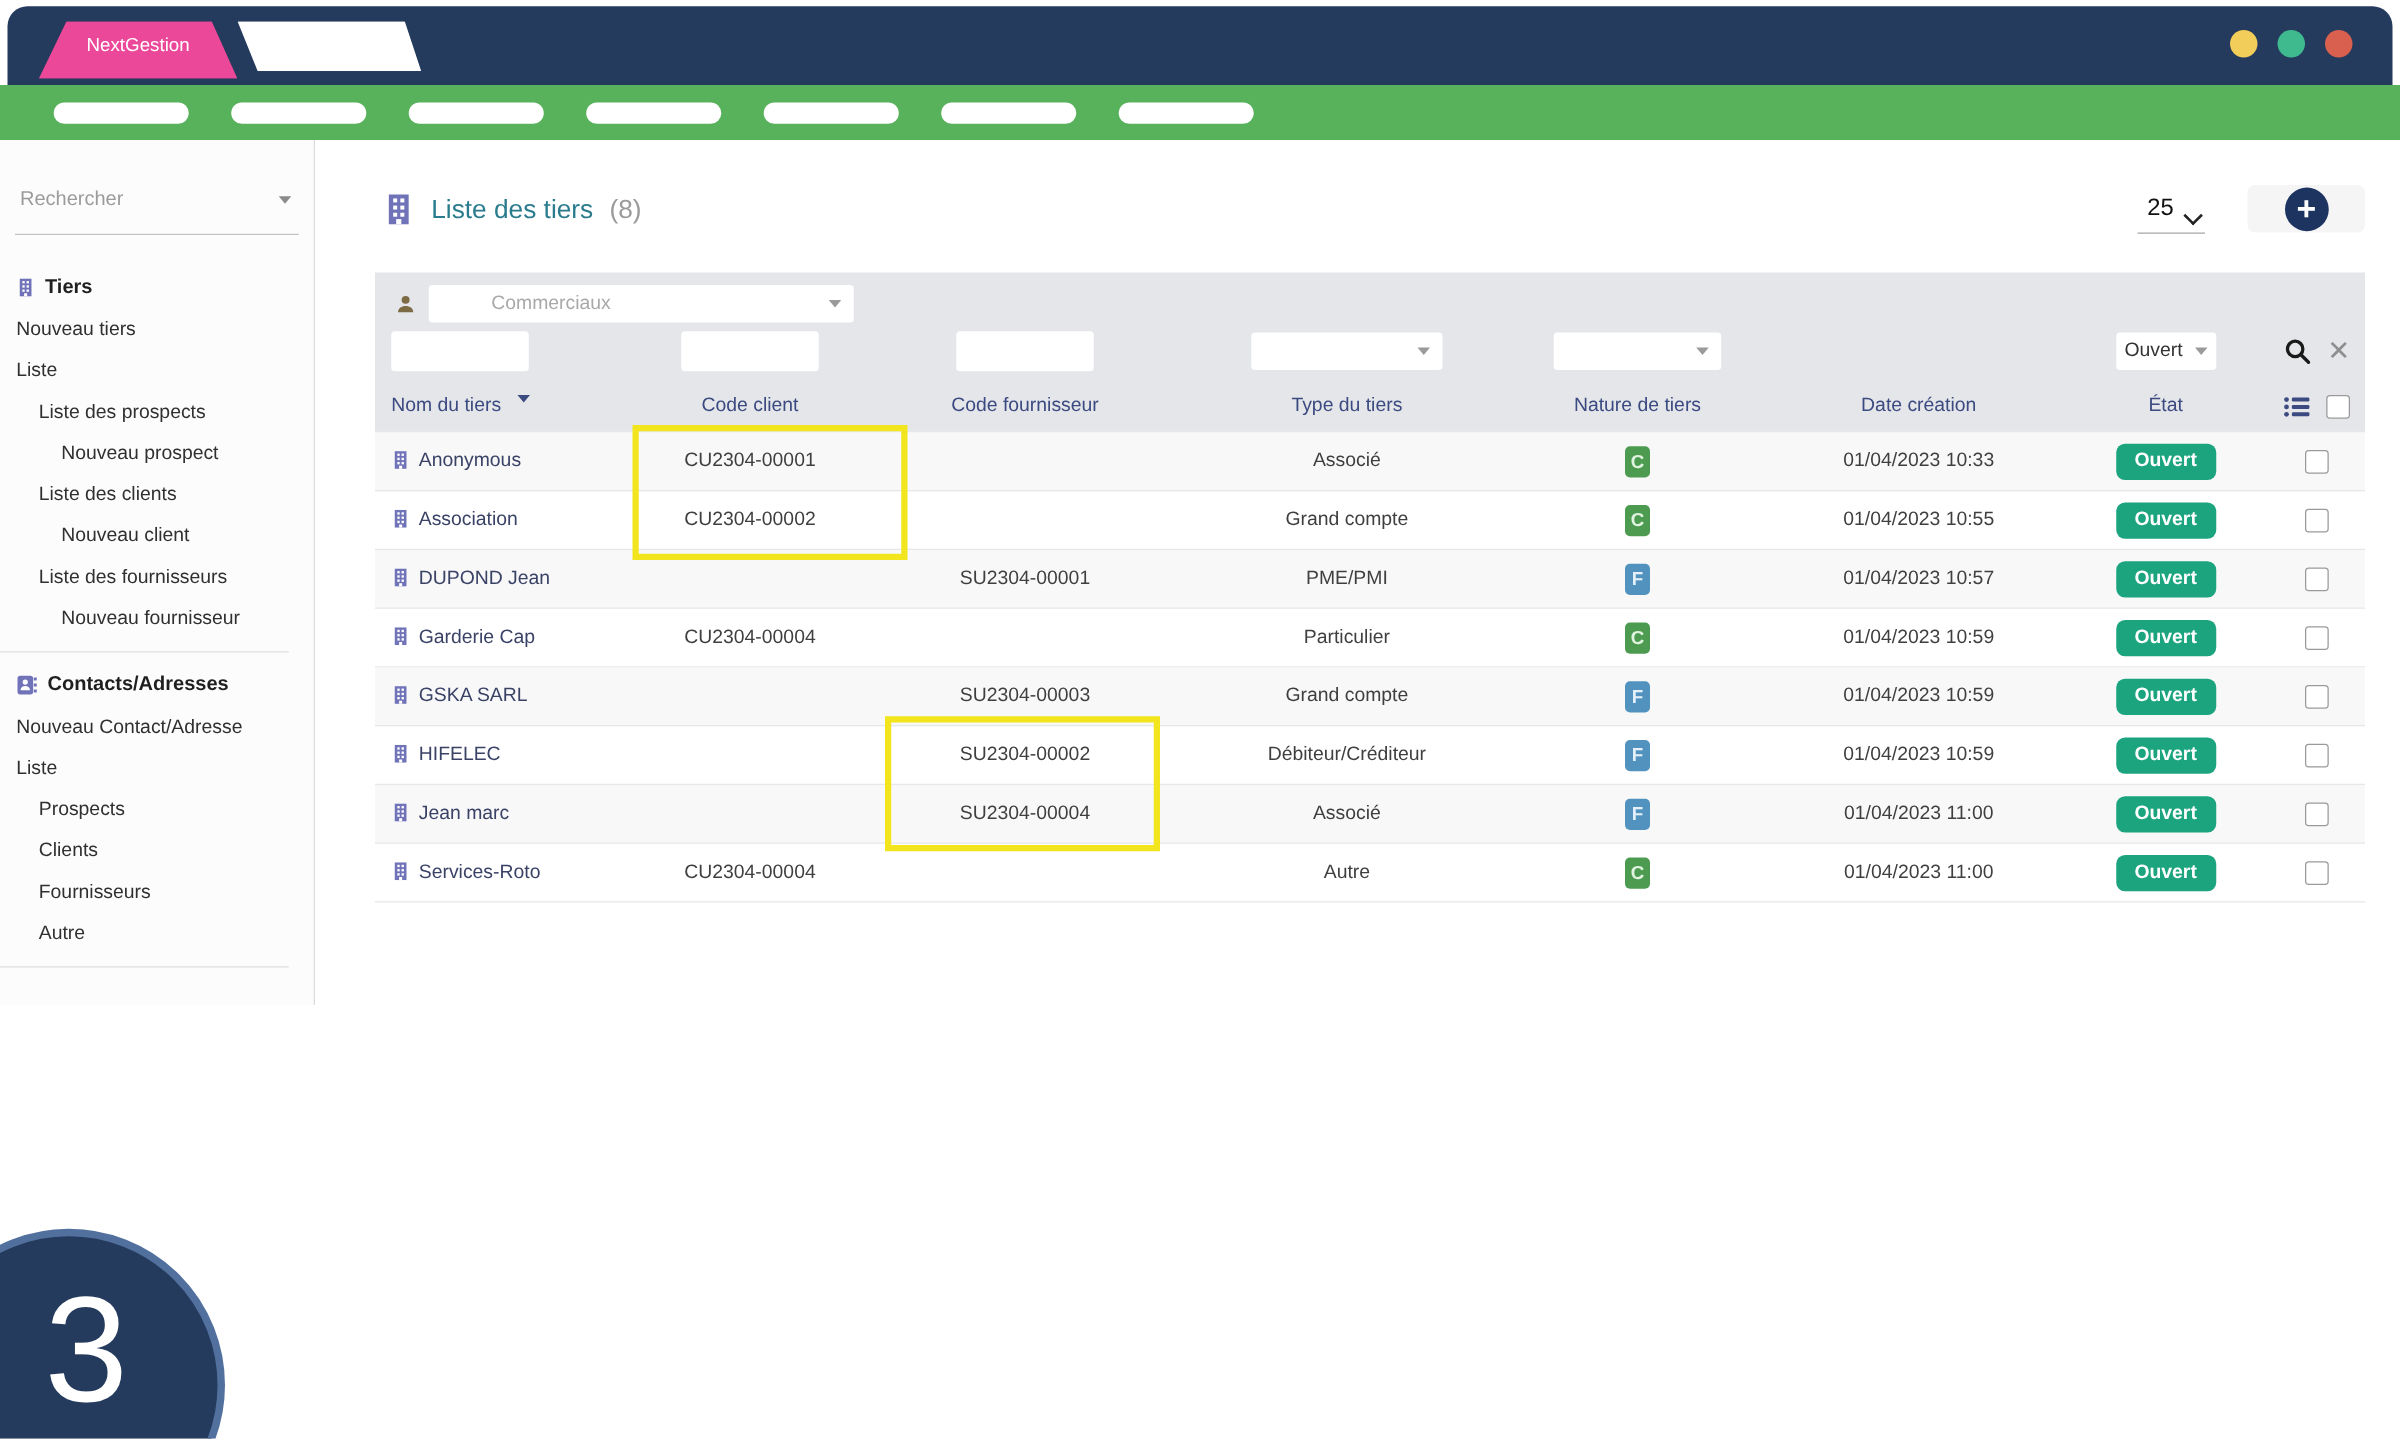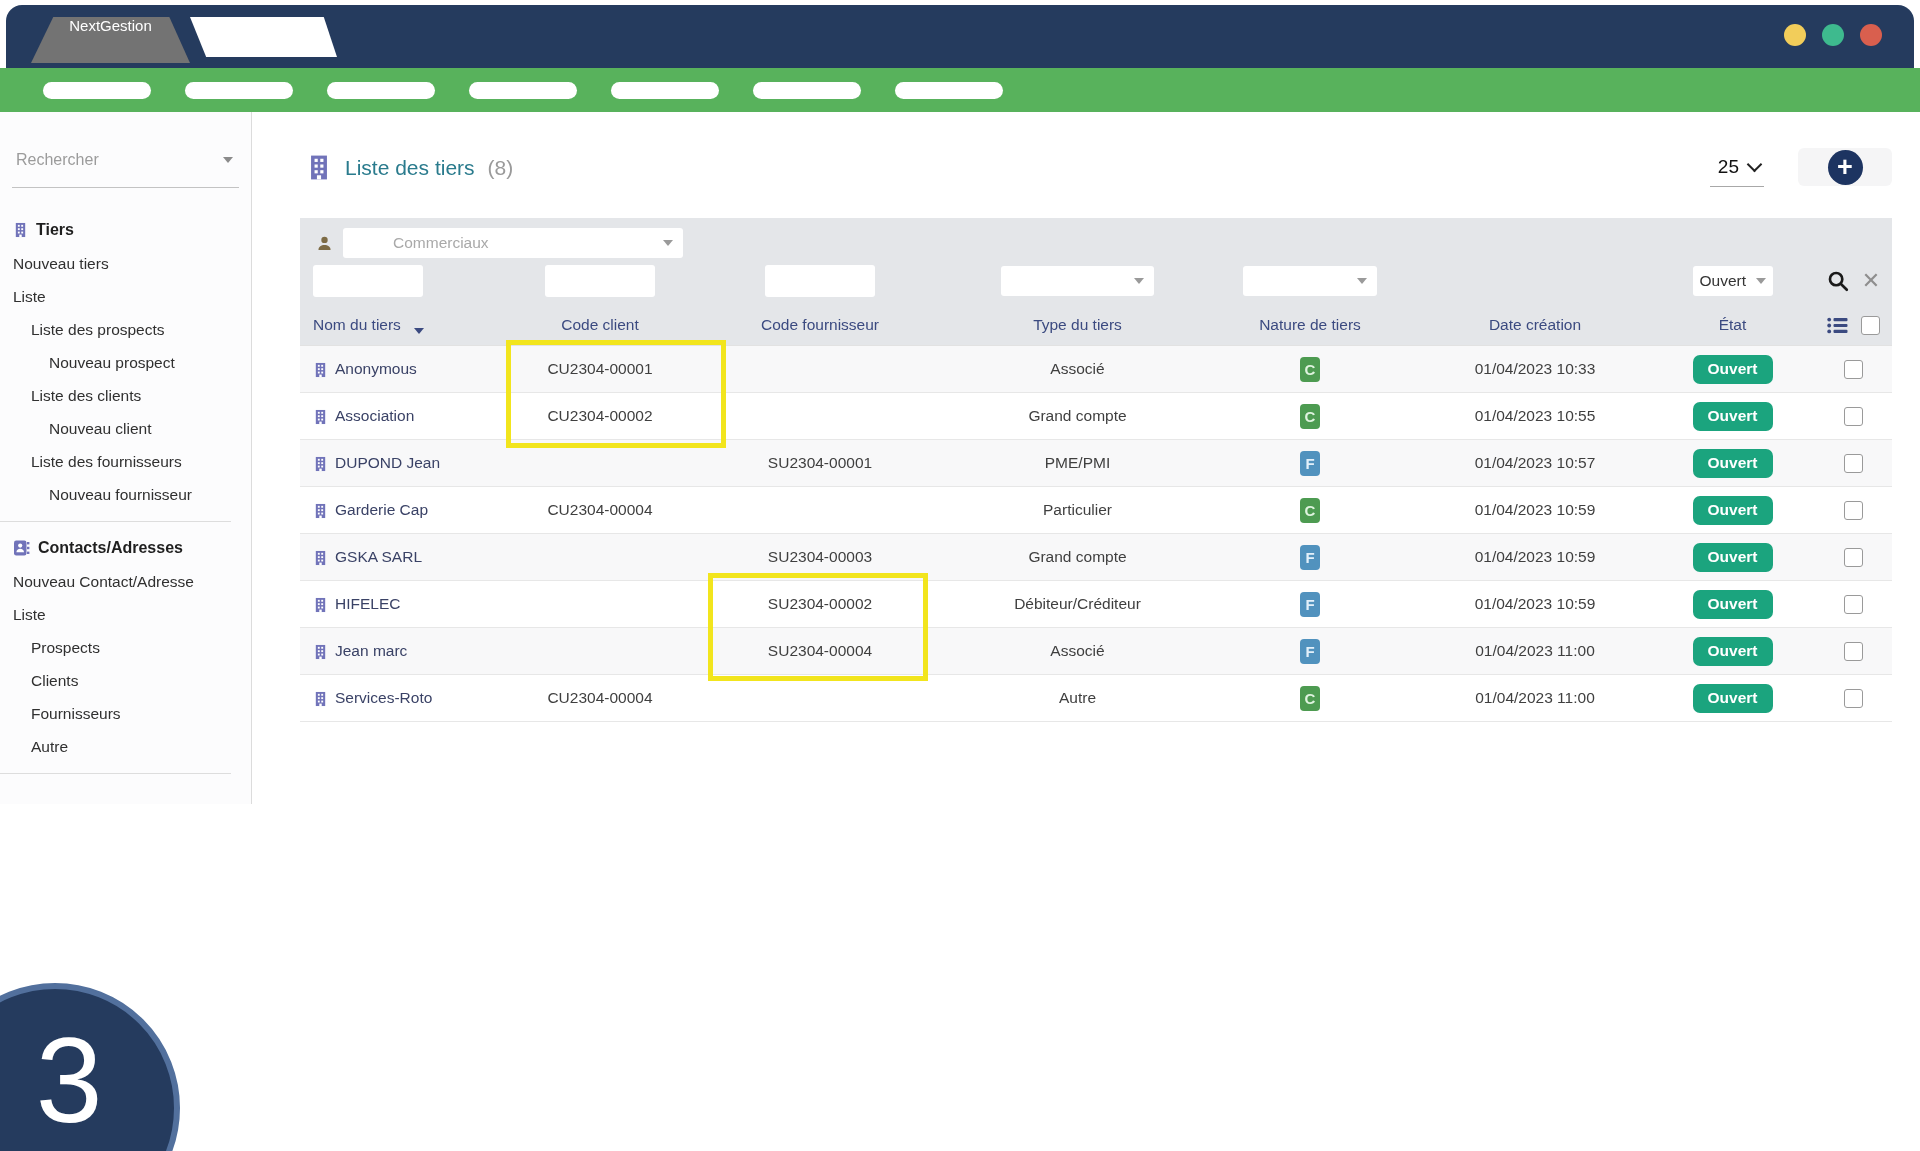--- a/index.html
+++ b/index.html
@@ -2,23 +2,23 @@
 <html><head>
 <meta charset="utf-8">
 <style>
   html,body{margin:0;padding:0;background:#fff;}
   .screen{position:relative;width:1920px;height:1151px;background:#fff;overflow:hidden;
           font-family:"Liberation Sans",sans-serif;color:#333;}
 
   
   .titlebar{position:absolute;left:6px;right:6px;top:5px;height:63px;background:#253b5e;
             border-radius:16px 16px 0 0;}
-  .brand-tab{position:absolute;left:31px;top:17px;width:159px;height:46px;background:#737373;
+  .brand-tab{position:absolute;left:31px;top:17px;width:159px;height:46px;background:#ec4899;
              clip-path:polygon(14% 0,87% 0,100% 100%,0 100%);
-             display:flex;align-items:flex-start;justify-content:center;padding-bottom:7px;box-sizing:border-box;
+             display:flex;align-items:center;justify-content:center;padding-bottom:7px;box-sizing:border-box;
              color:#fff;font-size:15px;}
   .white-tab{position:absolute;left:190px;top:17px;width:147px;height:40px;background:#fff;
              clip-path:polygon(0 0,91% 0,100% 100%,11% 100%);}
   .dots{position:absolute;right:32px;top:19px;display:flex;gap:16px;}
   .dot{width:22px;height:22px;border-radius:50%;}
 
   .navbar{position:absolute;left:0;top:68px;width:1920px;height:44px;background:#58b25c;
           display:flex;align-items:center;padding-left:43px;box-sizing:border-box;gap:34px;}
   .pill{width:108px;height:17px;border-radius:9px;background:#fff;flex:0 0 auto;}
 
@@ -38,21 +38,21 @@
   .ind1{padding-left:13px;} .ind2{padding-left:31px;} .ind3{padding-left:49px;}
   .divider{height:1px;background:#ddd;margin:10px 20px 8px 0;}
 
   
   .main{position:absolute;left:300px;top:112px;width:1592px;}
   .main-header{position:relative;height:106px;}
   .title-wrap{position:absolute;left:6px;top:42px;display:flex;align-items:center;gap:13px;}
   .title-icon{color:#7173b9;display:inline-flex;}
   .title{font-size:21px;color:#2a7b8d;}
   .count{font-size:21px;color:#9a9a9a;}
-  .page-size{position:absolute;right:128px;top:44px;display:flex;align-items:center;gap:10px;
+  .page-size{position:absolute;right:128px;top:44px;display:flex;align-items:flex-end;gap:10px;
              border-bottom:1px solid #a8a8a8;padding:0 4px 8px 8px;font-size:19px;color:#111;}
   .chev{width:9px;height:9px;border-right:2.5px solid #222;border-bottom:2.5px solid #222;
         transform:rotate(45deg);margin-top:-6px;}
   .add-wrap{position:absolute;right:0;top:36px;width:94px;height:38px;background:#f5f5f6;border-radius:6px;
             display:flex;align-items:center;justify-content:center;}
   .add-btn{width:35px;height:35px;border-radius:50%;background:#1d3461;color:#fff;display:flex;
            align-items:center;justify-content:center;font-size:27px;font-weight:bold;line-height:1;cursor:pointer;}
 
   .filterbar{position:absolute;left:0;top:106px;width:1592px;height:127px;background:#e4e6e9;}
   .commercial-row{display:flex;align-items:center;gap:10px;padding:10px 0 0 16px;}
@@ -60,21 +60,21 @@
        height:30px;box-sizing:border-box;padding:0 10px;}
   .sel .caret{width:0;height:0;border-left:5px solid transparent;border-right:5px solid transparent;
               border-top:6px solid #9a9a9a;}
   .commercial-sel{width:340px;padding-left:48px;}
   .commercial-sel input{border:none;outline:none;font-family:inherit;font-size:15.5px;width:270px;
                         color:#555;background:transparent;}
   .commercial-sel input::placeholder{color:#a9a9a9;}
 
   .cols{display:flex;align-items:center;}
   .c{box-sizing:border-box;}
-  .c1{width:215px;padding-left:13px;display:flex;align-items:flex-end;gap:7px;}
+  .c1{width:215px;padding-left:13px;display:flex;align-items:flex-start;gap:7px;}
   .c2{width:170px;} .c3{width:270px;} .c4{width:245px;} .c5{width:220px;}
   .c6{width:230px;} .c7{width:165px;} .c8{width:77px;}
   .center{text-align:center;display:flex;align-items:center;justify-content:center;}
 
   .f-row{position:absolute;left:0;top:48px;width:1592px;height:30px;}
   .f-input{width:106px;height:30px;border:none;border-radius:3px;background:#fff;outline:none;}
   .f-sel-type{width:153px;} .f-sel-nature{width:134px;}
   .f-sel-etat{width:80px;font-size:15.5px;color:#333;padding:0 7px;}
   .tools{display:flex;align-items:center;gap:13px;}
 

